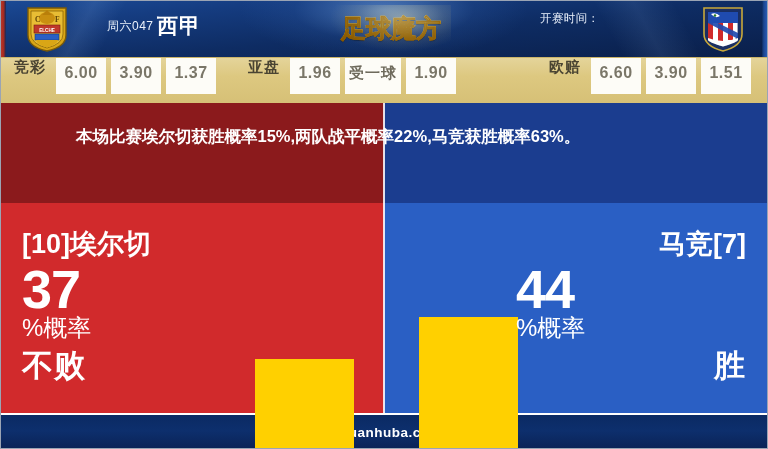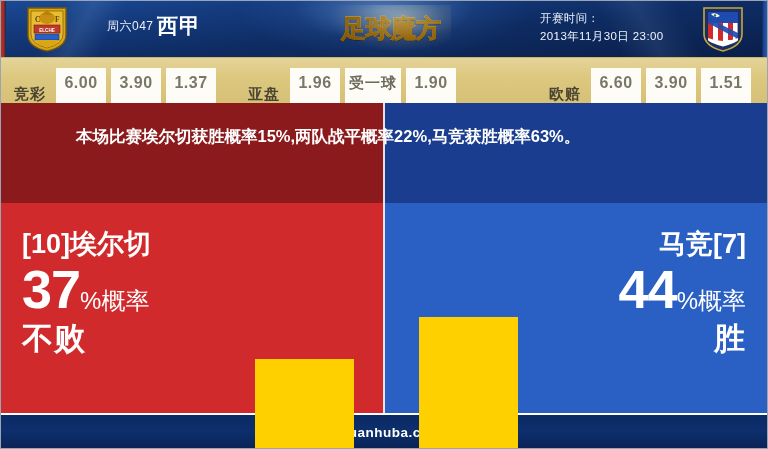--- a/index.html
+++ b/index.html
@@ -125,21 +125,21 @@
     width: 768px;
     height: 46px;
     background: linear-gradient(180deg,#e4d49a 0%, #ddc880 40%, #d6c076 100%);
     border-top: 1px solid #cbb469;
   }
   .odds-grp {
     position: absolute;
     top: 0;
     height: 46px;
     display: flex;
-    align-items: flex-end;
+    align-items: flex-start;
     gap: 5px;
   }
   .odds-grp.g1 { left: 14px; }
   .odds-grp.g2 { left: 248px; }
   .odds-grp.g3 { left: 549px; }
   .odds-label {
     color: #4a4432;
     font-size: 15px;
     font-weight: bold;
     margin-right: 5px;
@@ -222,23 +222,24 @@
 
   .team-name {
     font-size: 27px;
     font-weight: bold;
     line-height: 32px;
     letter-spacing: 0px;
     white-space: nowrap;
   }
   .pct-row {
     display: flex;
-    align-items: flex-end;
+    align-items: flex-start;
     line-height: 1;
     margin-top: 2px;
+    flex-direction: column;
   }
   .team-block.left .pct-row  { justify-content: flex-start; }
   .team-block.right .pct-row { justify-content: flex-end; }
   .pct-num {
     font-size: 54px;
     font-weight: bold;
     letter-spacing: -1px;
   }
   .pct-suffix {
     font-size: 24px;
@@ -316,21 +317,20 @@
 
     <span class="meta-day">周六047</span>
     <span class="meta-league">西甲</span>
 
     <div class="brand">
       <div class="brand-glow"></div>
       <span class="brand-text">足球魔方</span>
     </div>
 
     <span class="kick-label">开赛时间：</span>
-    <span class="kick-value">2013年11月30日 23:00</span>
 
     <svg class="crest right" viewBox="0 0 46 48">
       <path d="M4 3 H42 V29 Q42 41 23 46 Q4 41 4 29 Z" fill="#1a2f63" stroke="#c8a83a" stroke-width="1.6"></path>
       <path d="M8 7 H38 V28 Q38 37 23 41.5 Q8 37 8 28 Z" fill="#ffffff" stroke="#1a2f63" stroke-width="0.8"></path>
       <rect x="8" y="7" width="30" height="11" fill="#1f4bb0"></rect>
       <path d="M11 9 q5 -2 9 2 q-5 3 -9 -2 Z" fill="#ffffff"></path>
       <circle cx="15" cy="10.5" r="1.3" fill="#2a7a2a"></circle>
       <g>
         <rect x="8" y="18" width="5" height="17" fill="#d02a2a"></rect>
         <rect x="18" y="18" width="5" height="19" fill="#d02a2a"></rect>

